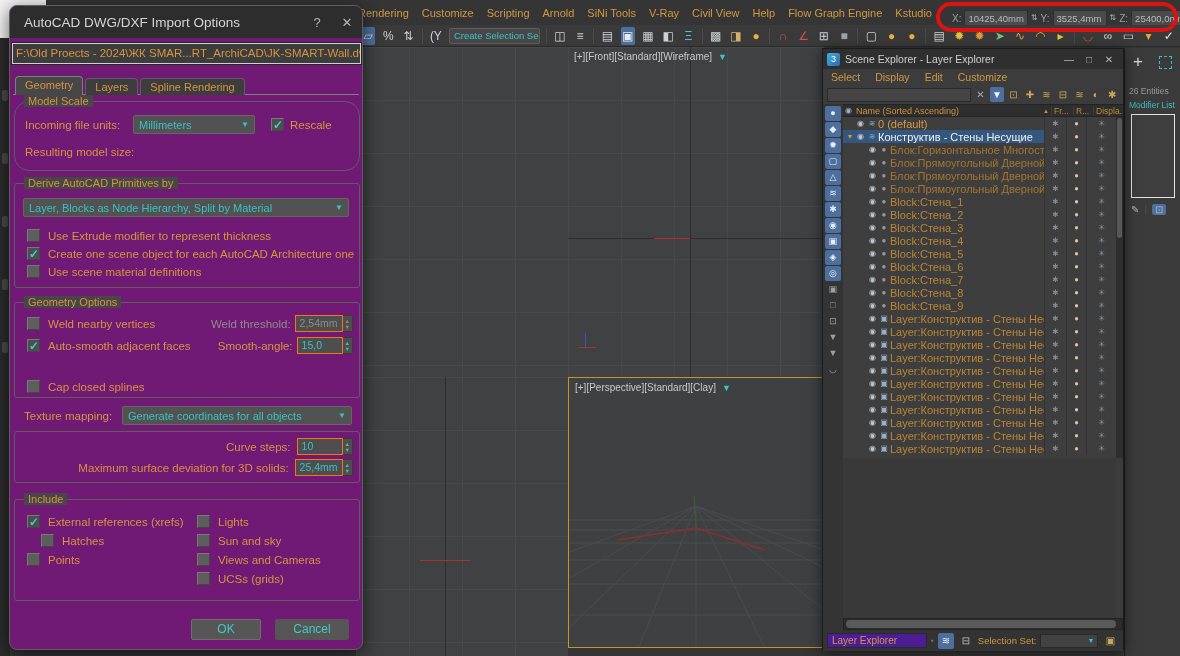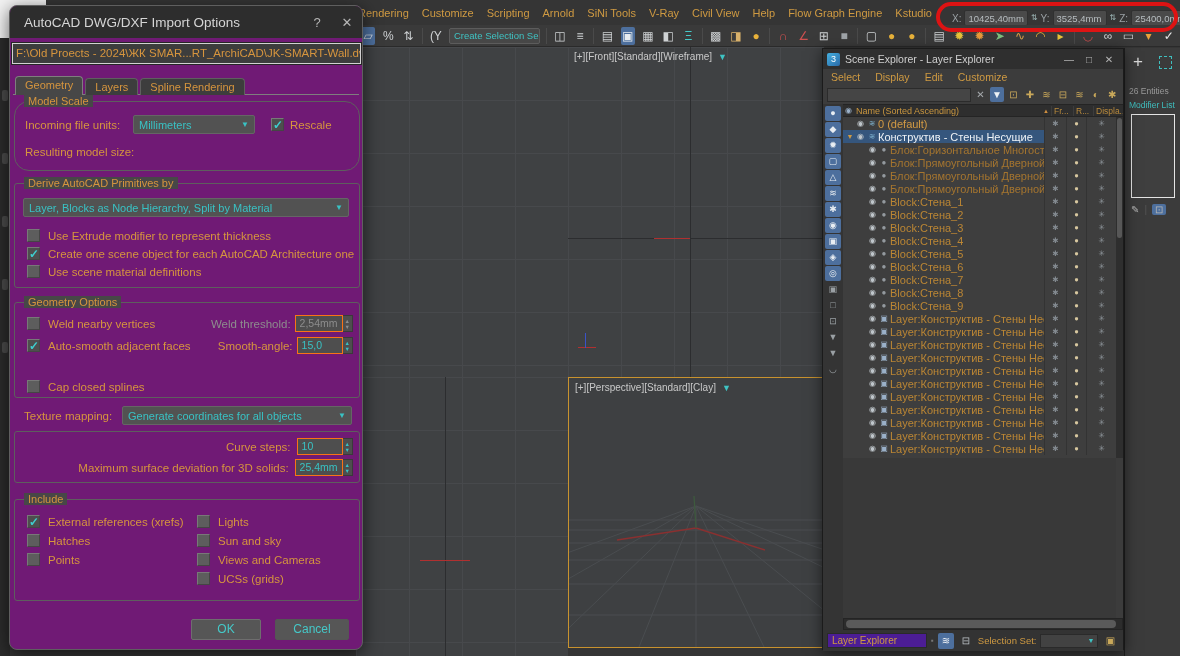--- a/index.html
+++ b/index.html
@@ -384,21 +384,21 @@
         </span>
       </div>
     </div>
 
     <div class="group" style="left:4px; top:493px; width:346px; height:102px;">
       <span class="legend">Include</span>
       <div class="row-abs" style="left:12px; top:14px; height:15px;">
         <span class="cb checked"></span>
         <span class="lab" style="margin-left:8px;">External references (xrefs)</span>
       </div>
-      <div class="row-abs" style="left:12px; top:33px; height:15px;text-align:right;">
+      <div class="row-abs" style="left:26px; top:33px; height:15px;text-align:right;">
         <span class="cb"></span>
         <span class="lab" style="margin-left:8px;">Hatches</span>
       </div>
       <div class="row-abs" style="left:12px; top:52px; height:15px;">
         <span class="cb"></span>
         <span class="lab" style="margin-left:8px;">Points</span>
       </div>
       <div class="row-abs" style="left:182px; top:14px; height:15px;">
         <span class="cb"></span>
         <span class="lab" style="margin-left:8px;">Lights</span>

